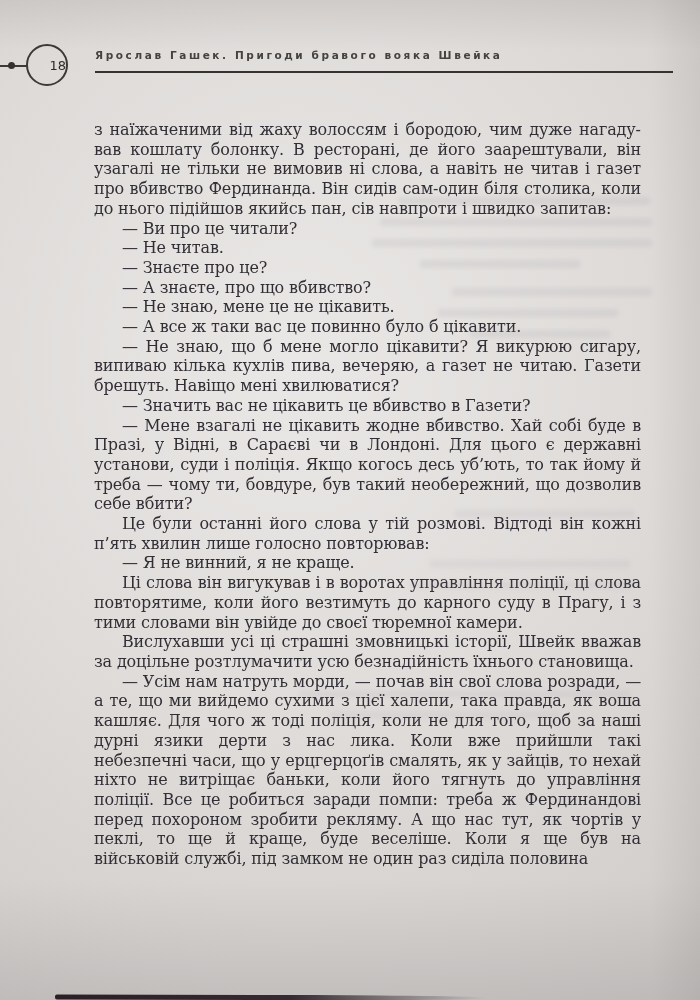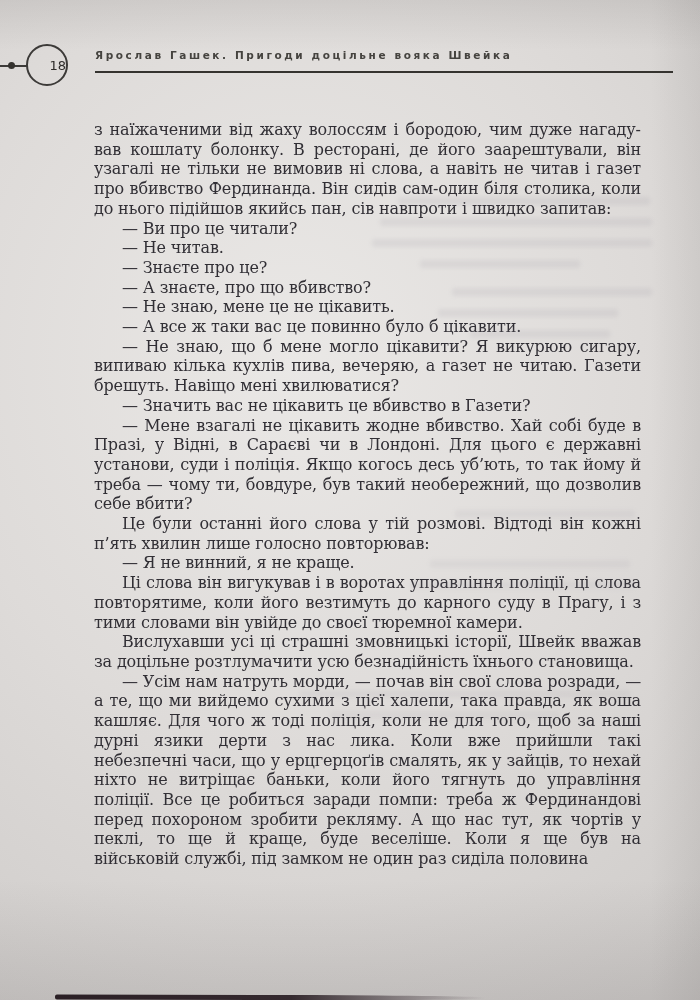--- a/index.html
+++ b/index.html
@@ -143,21 +143,21 @@
 
 <div class="page">
 
   <div class="vignette"></div>
 
   <div class="page-num-rule"></div>
   <div class="page-num-dot"></div>
   <div class="page-num-circle">
     <span>18</span>
   </div>
-  <div class="running-header">Ярослав Гашек. Пригоди доцільне вояка Швейка</div>
+  <div class="running-header">Ярослав Гашек. Пригоди бравого вояка Швейка</div>
   <div class="header-rule"></div>
 
   <div class="text-block" id="text-block">
       <p class="no-indent">з наїжаченими від жаху волоссям і бородою, чим дуже нагаду­вав кошлату болонку. В ресторані, де його заарештували, він узагалі не тільки не вимовив ні слова, а навіть не читав і газет про вбивство Фердинанда. Він сидів сам-один біля столика, коли до нього підійшов якийсь пан, сів навпроти і швидко запитав:</p>
       <p>— Ви про це читали?</p>
       <p>— Не читав.</p>
       <p>— Знаєте про це?</p>
       <p>— А знаєте, про що вбивство?</p>
       <p>— Не знаю, мене це не цікавить.</p>
       <p>— А все ж таки вас це повинно було б цікавити.</p>

